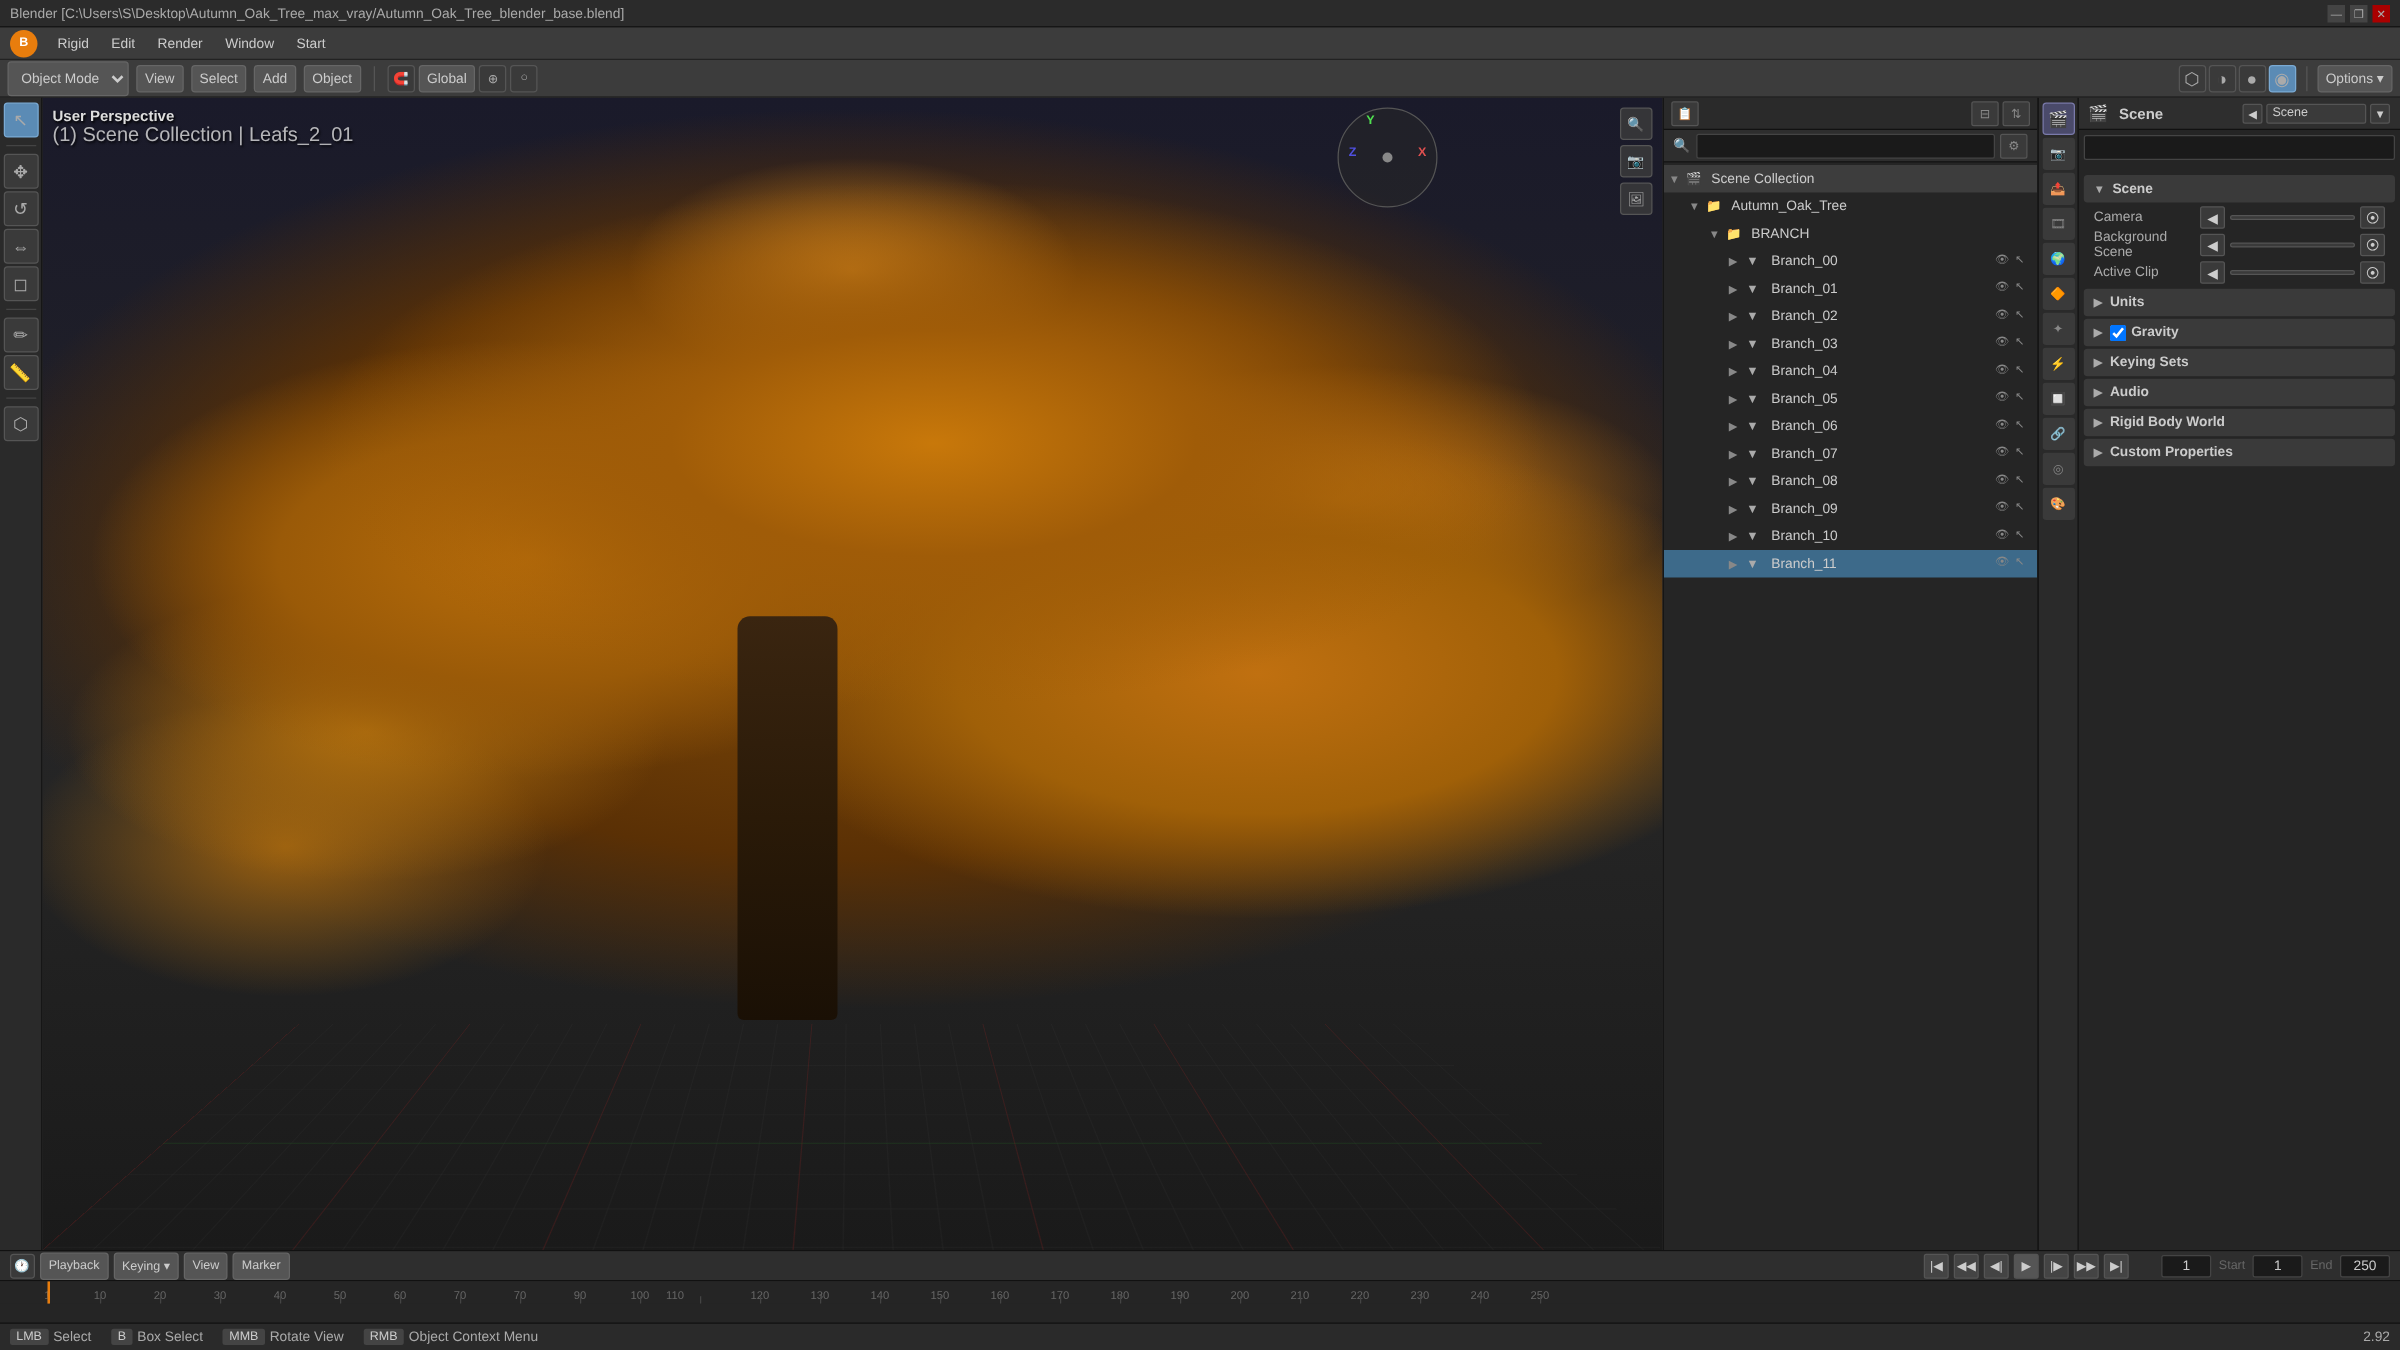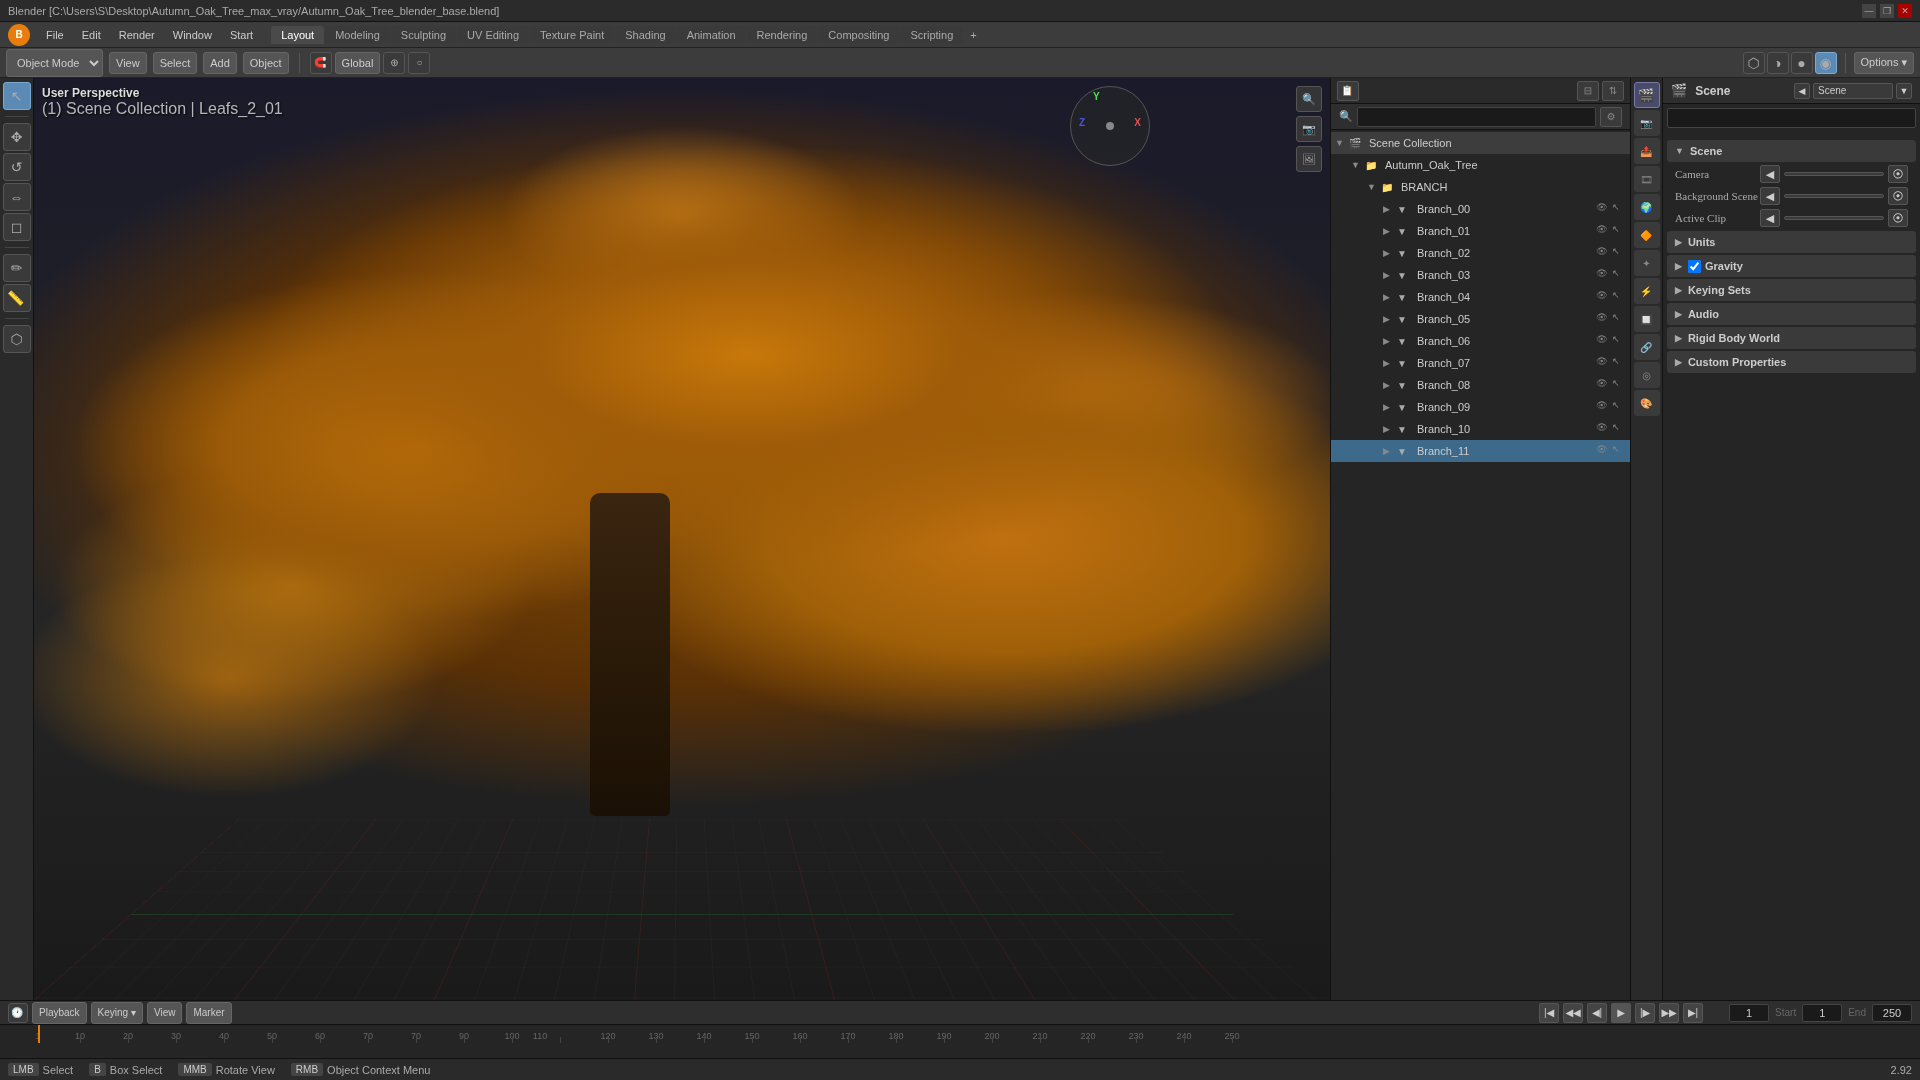--- a/index.html
+++ b/index.html
@@ -407,21 +407,20 @@
       cursor: pointer;
       margin-bottom: 1px;
     }
     .prop-section-header .arrow { margin-right: 6px; color: #aaa; font-size: 9px; }
     .prop-row {
       display: flex;
       align-items: center;
       height: 22px;
       padding: 0 8px;
       font-size: 11px;
-      font-family: Liberation Serif, serif;
     }
     .prop-row .label { flex: 1; color: #aaa; }
     .prop-row .value { 
       background: #3a3a3a; 
       border: 1px solid #555; 
       border-radius: 2px; 
       padding: 1px 4px;
       min-width: 60px;
       text-align: right;
       font-size: 11px;
@@ -584,38 +583,25 @@
   <span class="title">Blender [C:\Users\S\Desktop\Autumn_Oak_Tree_max_vray/Autumn_Oak_Tree_blender_base.blend]</span>
   <div class="win-controls">
     <button class="win-btn">—</button>
     <button class="win-btn">❐</button>
     <button class="win-btn" style="background:#a00;">✕</button>
   </div>
 </div>
 
 <div id="menu-bar">
   <div id="blender-logo" style="width:22px;height:22px;background:#e87d0d;border-radius:50%;display:flex;align-items:center;justify-content:center;color:#fff;font-size:10px;font-weight:bold;margin-right:6px;">B</div>
-  <div class="menu-item">File</div>
+  <div class="menu-item">Rigid</div>
   <div class="menu-item">Edit</div>
   <div class="menu-item">Render</div>
   <div class="menu-item">Window</div>
   <div class="menu-item">Start</div>
-  <div class="workspace-tabs">
-    <div class="ws-tab active">Layout</div>
-    <div class="ws-tab">Modeling</div>
-    <div class="ws-tab">Sculpting</div>
-    <div class="ws-tab">UV Editing</div>
-    <div class="ws-tab">Texture Paint</div>
-    <div class="ws-tab">Shading</div>
-    <div class="ws-tab">Animation</div>
-    <div class="ws-tab">Rendering</div>
-    <div class="ws-tab">Compositing</div>
-    <div class="ws-tab">Scripting</div>
-    <div class="ws-tab-add">+</div>
-  </div>
 </div>
 
 <div id="main-layout">
 
   <div id="top-tool-row">
     <select class="mode-select">
       <option>Object Mode</option>
     </select>
     <button class="header-btn">View</button>
     <button class="header-btn">Select</button>

